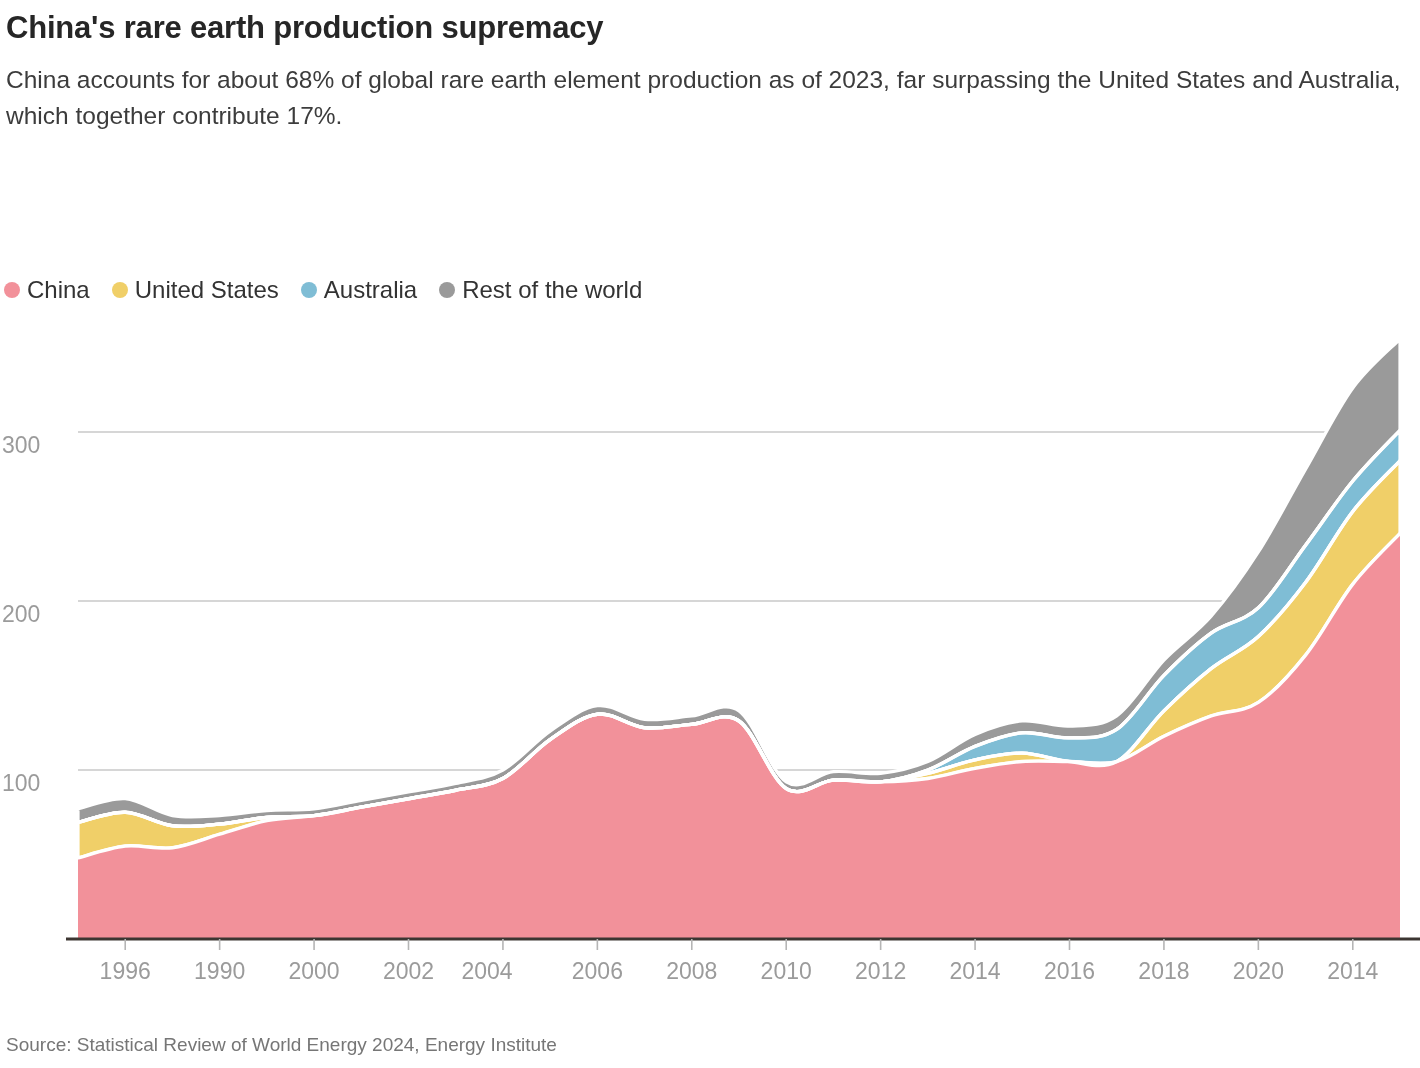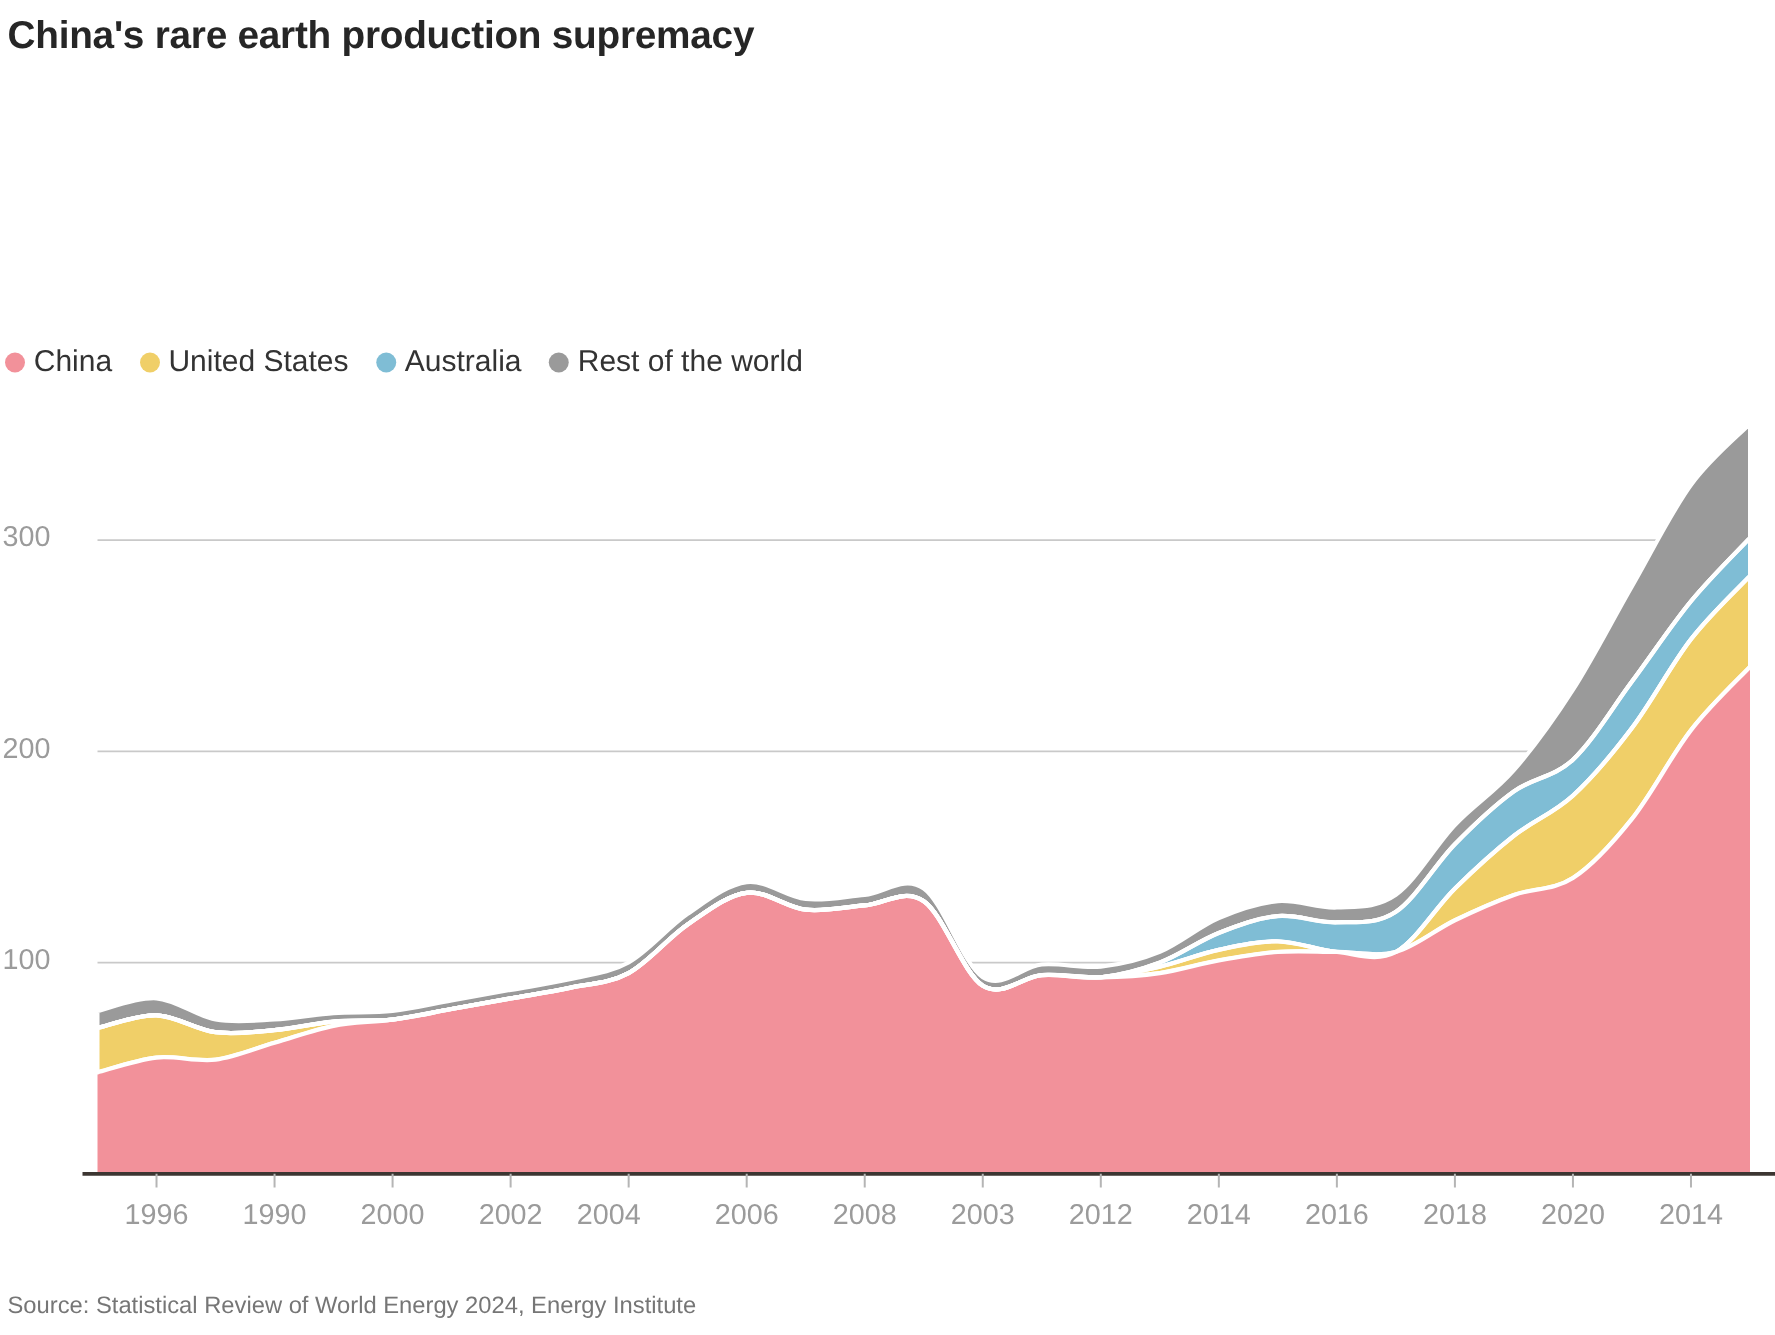--- a/index.html
+++ b/index.html
@@ -30,37 +30,38 @@
     display:flex;align-items:center;gap:0px;
   }
   .legend-item{display:flex;align-items:center;margin-right:22px;}
   .legend-dot{width:16px;height:16px;border-radius:50%;margin-right:7px;flex:0 0 auto;}
   .legend-label{font-size:24px;color:#333;line-height:1;}
 
   .chart-wrap{position:absolute;left:0;top:330px;width:1420px;height:620px;}
   .chart-svg{display:block;}
 
   .ylabel{
-    position:absolute;font-size:23px;color:#9b9b9b;
+    position:absolute;font-size:23px;color:#9b9b9b;margin-top:16px;
   }
 
   .xlabels{position:absolute;left:0;top:952px;width:1292px;height:40px;}
   .xlabel{position:absolute;font-size:23px;color:#9b9b9b;transform:translateX(-50%);}
 
   .source{
     position:absolute;left:6px;top:1034px;
     font-size:19px;color:#767676;
   }
 </style>
 </head>
 <body>
 
 <div class="page">
 
   <div class="headline">China's rare earth production supremacy</div>
+  <div class="subhead">China accounts for about 68% of global rare earth element production as of 2023, far surpassing the United States and Australia, which together contribute 17%.</div>
 
   <div class="legend">
     <div class="legend-item">
       <span class="legend-dot" style="background:#f2919a"></span>
       <span class="legend-label">China</span>
     </div>
     <div class="legend-item">
       <span class="legend-dot" style="background:#f0cf68"></span>
       <span class="legend-label">United States</span>
     </div>
@@ -110,21 +111,21 @@
       <div class="ylabel" style="left: 2px; top: 416px;">300</div>
     </div>
   <div class="xlabels" id="xlabels">
       <div class="xlabel" style="left: 125.214px; top: 6px;">1996</div>
       <div class="xlabel" style="left: 219.643px; top: 6px;">1990</div>
       <div class="xlabel" style="left: 314.071px; top: 6px;">2000</div>
       <div class="xlabel" style="left: 408.5px; top: 6px;">2002</div>
       <div class="xlabel" style="left: 487px; top: 6px; text-align: center;">2004</div>
       <div class="xlabel" style="left: 597.357px; top: 6px;">2006</div>
       <div class="xlabel" style="left: 691.786px; top: 6px;">2008</div>
-      <div class="xlabel" style="left: 786.214px; top: 6px;">2003</div>
+      <div class="xlabel" style="left: 786.214px; top: 6px;">2010</div>
       <div class="xlabel" style="left: 880.643px; top: 6px;">2012</div>
       <div class="xlabel" style="left: 975.071px; top: 6px;">2014</div>
       <div class="xlabel" style="left: 1069.5px; top: 6px;">2016</div>
       <div class="xlabel" style="left: 1163.93px; top: 6px;">2018</div>
       <div class="xlabel" style="left: 1258.36px; top: 6px;">2020</div>
       <div class="xlabel" style="left: 1352.79px; top: 6px;">2014</div>
     </div>
 
   <div class="source">Source: Statistical Review of World Energy 2024, Energy Institute</div>
 </div>

